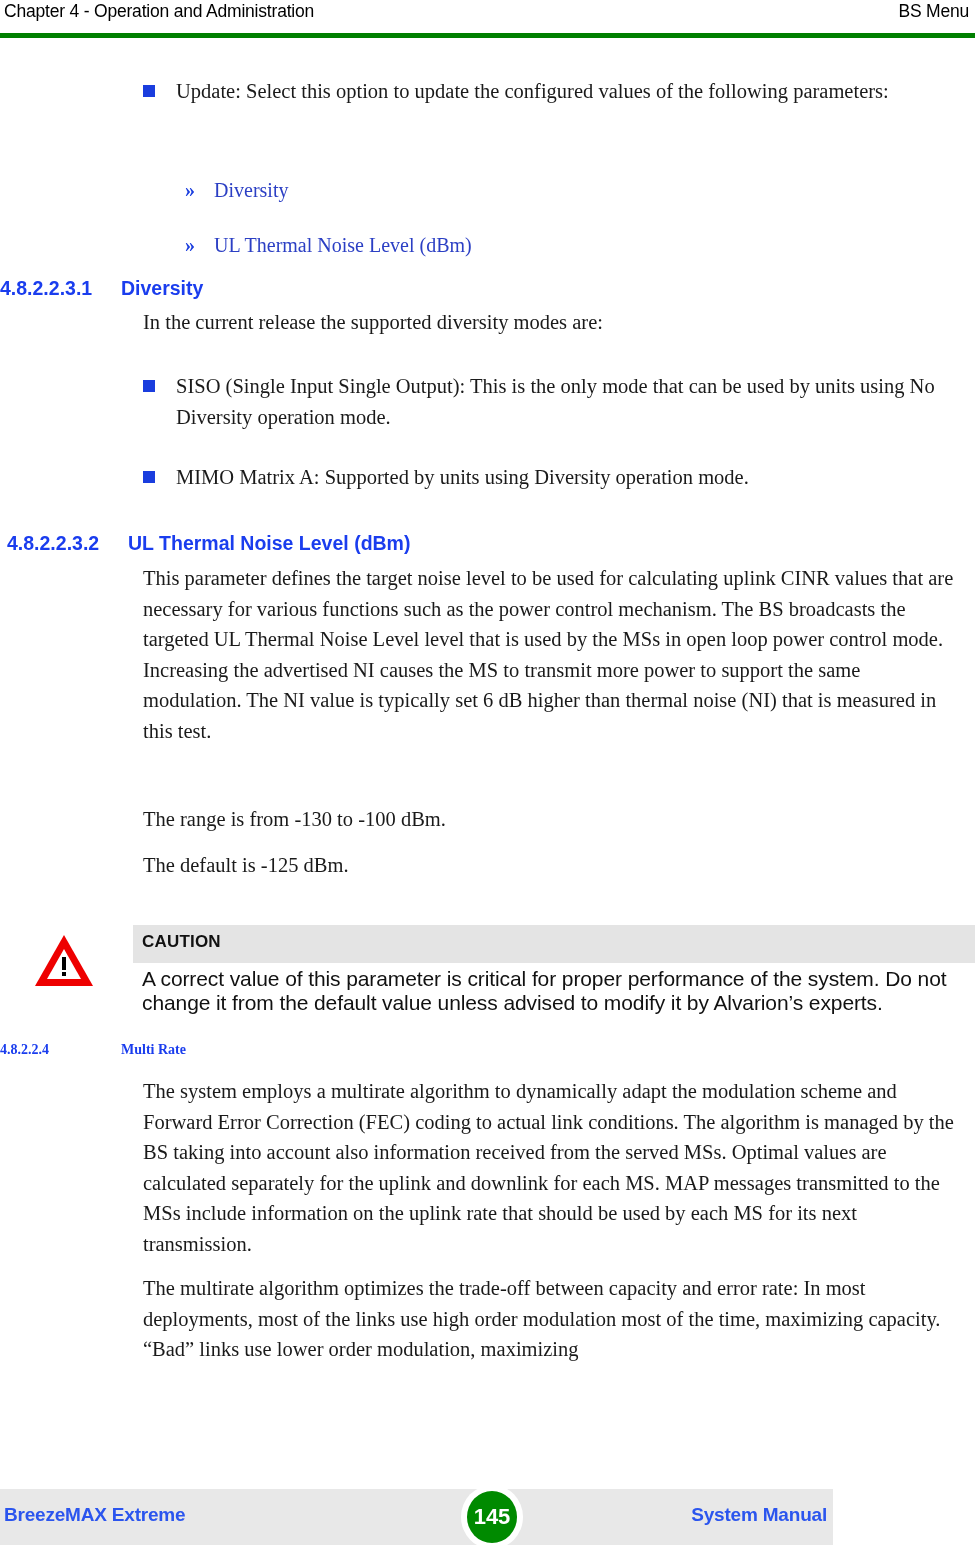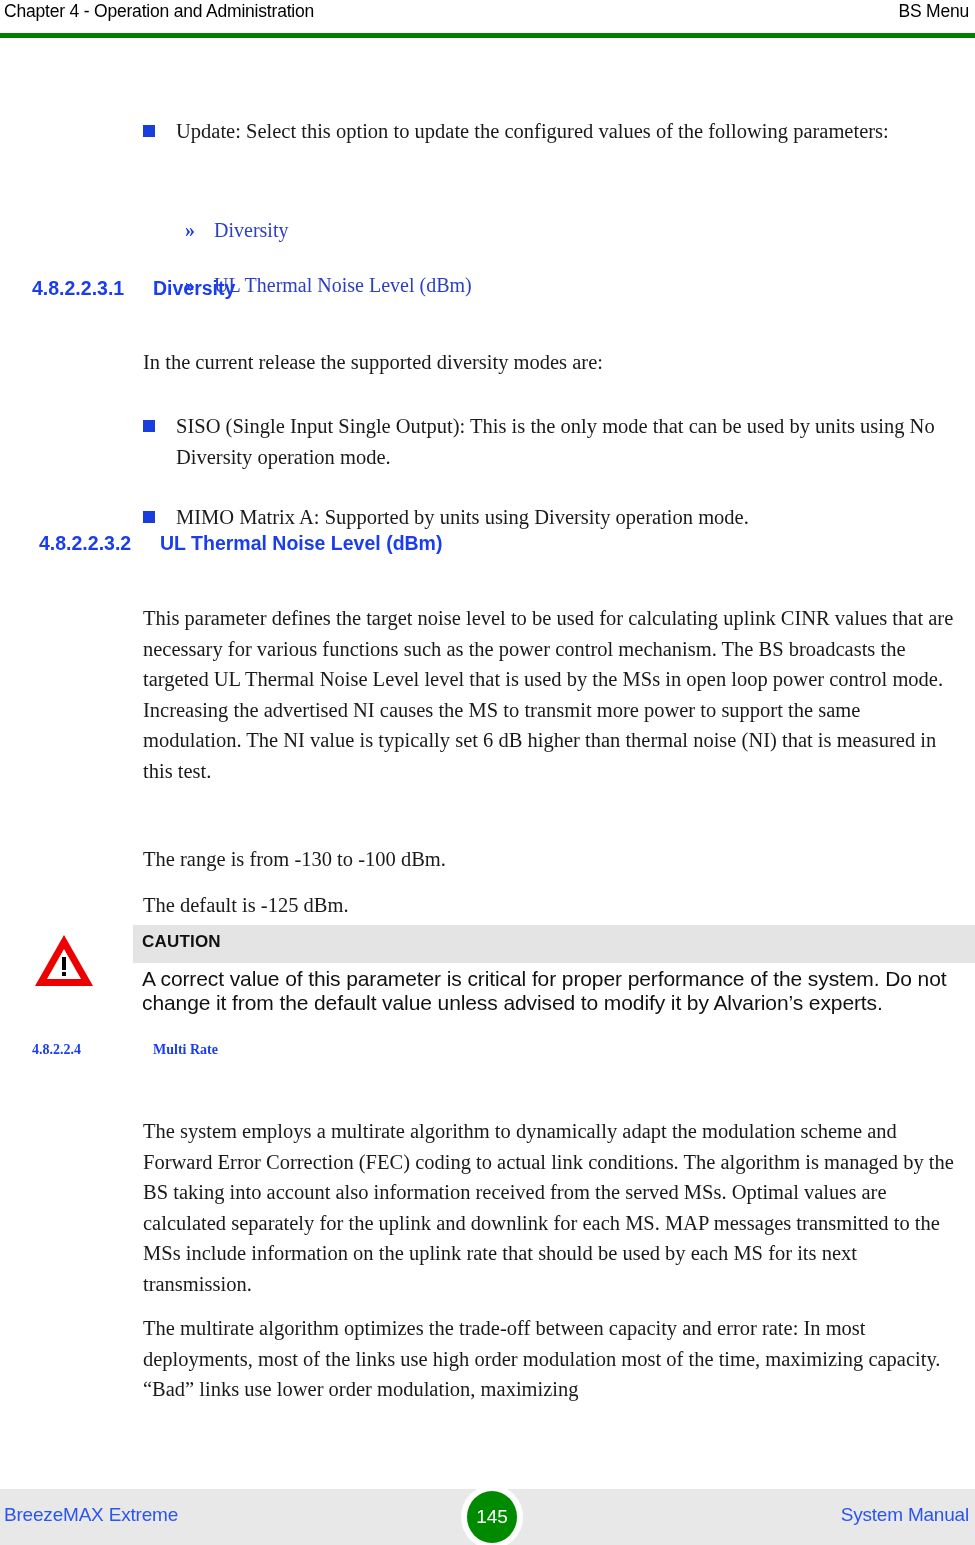--- a/index.html
+++ b/index.html
@@ -47,21 +47,20 @@
     left: 0; top: 38px;
     width: 975px;
     height: 1440px;
   }
 
   .body-text {
     font-family: "Liberation Serif", "DejaVu Serif", serif;
     font-size: 20.5px;
     color: #1a1a1a;
     line-height: 31px;
-    margin-top: 40px;
   }
 
   
   .bullet-item {
     position: absolute;
     left: 143px;
     width: 810px;
     padding-left: 33px;
     box-sizing: border-box;
   }
@@ -108,21 +107,20 @@
     width: 975px;
     font-family: "Liberation Sans", "DejaVu Sans", sans-serif;
     font-weight: bold;
     color: #1a3dee;
     white-space: nowrap;
   }
   .heading .num {
     display: inline-block;
     width: 121px;
     vertical-align: top;
-    padding-left: 32px;
   }
   .heading .ttl {
     display: inline-block;
     vertical-align: top;
   }
   .heading.lvl5 { font-size: 19.5px; }
   .heading.lvl4 { font-size: 14px; font-family: Liberation Serif, serif; }
 
   .para {
     position: absolute;
@@ -171,23 +169,24 @@
     color: #111111;
     line-height: 24px;
     letter-spacing: -0.1px;
   }
 
   
   #page-footer {
     position: absolute;
     left: 0;
     top: 1489px;
-    width: 975px;
+    width: 833px;
     height: 56px;
     background: #e8e8e8;
+    font-weight: bold;
   }
   #page-footer .f-left,
   #page-footer .f-right {
     position: absolute;
     top: 15px;
     font-family: "Liberation Sans", "DejaVu Sans", sans-serif;
     font-size: 19px;
     color: #2b55ee;
     letter-spacing: -0.2px;
   }
@@ -207,21 +206,21 @@
   }
   #page-footer .pagebadge .disc {
     width: 50px;
     height: 52px;
     background: #008a00;
     border-radius: 50%;
     display: flex;
     align-items: center;
     justify-content: center;
     font-family: "Liberation Sans", "DejaVu Sans", sans-serif;
-    font-size: 19px;
+    font-size: 22px;
     color: #ffffff;
   }
 </style>
 </head>
 <body>
 
 <div id="page-header">
   <div class="hdr-row">
     <span>Chapter 4 - Operation and Administration</span>
     <span>BS Menu</span>

